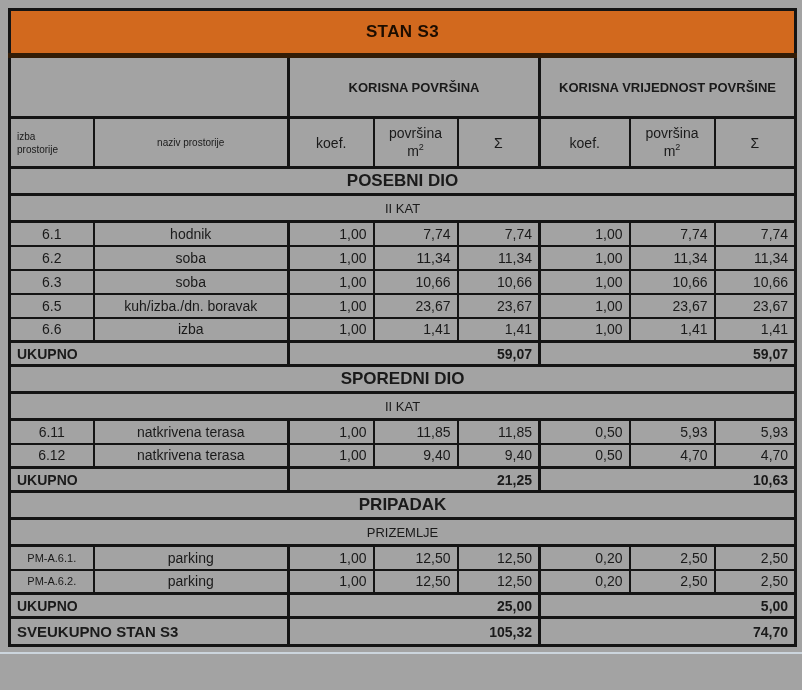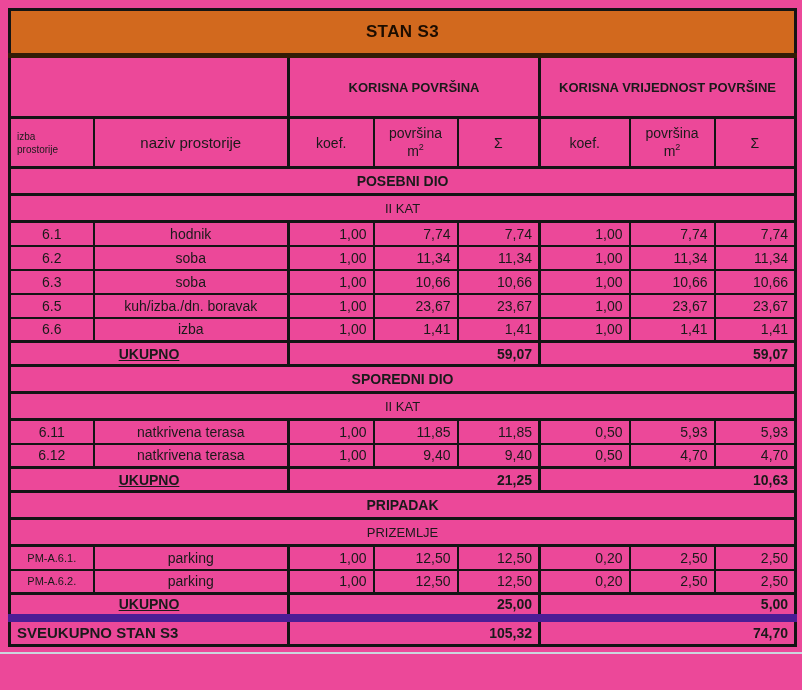--- a/index.html
+++ b/index.html
@@ -6,21 +6,21 @@
   html, body { margin: 0; padding: 0; }
   body {
     background: #ffffff;
     font-family: "Liberation Sans", sans-serif;
     color: #1a1a1a;
     -webkit-font-smoothing: antialiased;
   }
   .page {
     width: 802px;
     height: 690px;
-    background: #ec4899;
+    background: #a3a3a3;
     position: relative;
     overflow: hidden;
   }
   table.main {
     border-collapse: collapse;
     table-layout: fixed;
     width: 786px;
     margin: 8px 8px 0 8px;
     border: 3px solid #141414;
   }
@@ -63,21 +63,21 @@
     text-align: left !important;
     line-height: 1.3;
   }
   .pov-head div { line-height: 1.25; }
   sup { font-size: 9px; }
   
   .section-row td {
     height: 27px;
     text-align: center;
     font-weight: bold;
-    font-size: 14px;
+    font-size: 17px;
     border-top: 3px solid #141414;
     border-bottom: 3px solid #141414;
   }
   .floor-row td {
     height: 27px;
     text-align: center;
     font-size: 13px;
     border-bottom: 3px solid #141414;
   }
   
@@ -89,26 +89,26 @@
   .thickL { border-left-width: 3px !important; }
   .thickR { border-right-width: 3px !important; }
   
   .total-row td {
     height: 24px;
     font-weight: bold;
     border-top: 3px solid #141414;
     border-bottom: 3px solid #141414;
     text-align: right;
   }
-  .total-row .label { text-align: center; text-decoration: underline; }
+  .total-row .label { text-align: left; }
   .grand-row td {
     height: 28px;
     font-weight: bold;
     font-size: 15px;
-    border-top: 8px solid #4c1d95;
+    border-top: 2px solid #4c1d95;
   }
   .grand-row .label { text-align: left; }
   
   .bottom-rule {
     width: 802px;
     height: 2px;
     background: #ccd5dd;
     margin-top: 5px;
   }
 </style>
@@ -137,21 +137,21 @@
       <td colspan="2"></td>
       <td colspan="3" class="thickL thickR">KORISNA POVRŠINA</td>
       <td colspan="3">KORISNA VRIJEDNOST POVRŠINE</td>
     </tr>
 
     <tr class="colhead-row">
       <td class="broj-head">
         <div>izba</div>
         <div>prostorije</div>
       </td>
-      <td style="font-size:15px">naziv prostorije</td>
+      <td style="font-size:10px">naziv prostorije</td>
       <td class="thickL">koef.</td>
       <td class="pov-head">
         <div>površina</div>
         <div><span>m</span><sup>2</sup></div>
       </td>
       <td class="thickR">Σ</td>
       <td>koef.</td>
       <td class="pov-head">
         <div>površina</div>
         <div><span>m</span><sup>2</sup></div>

